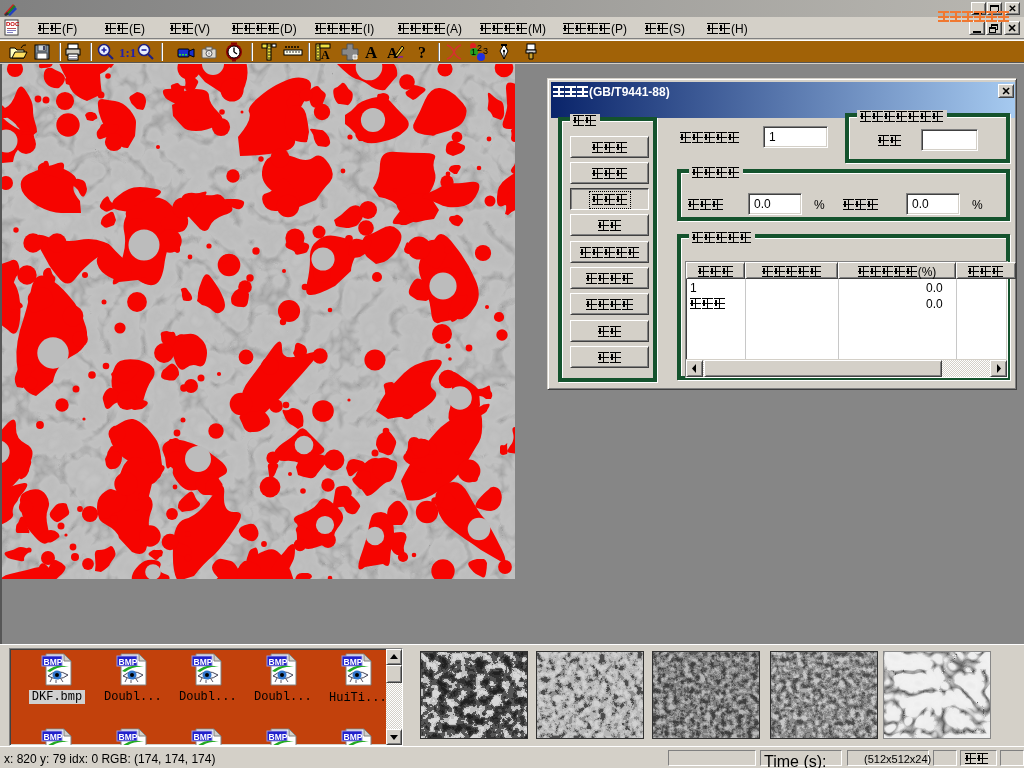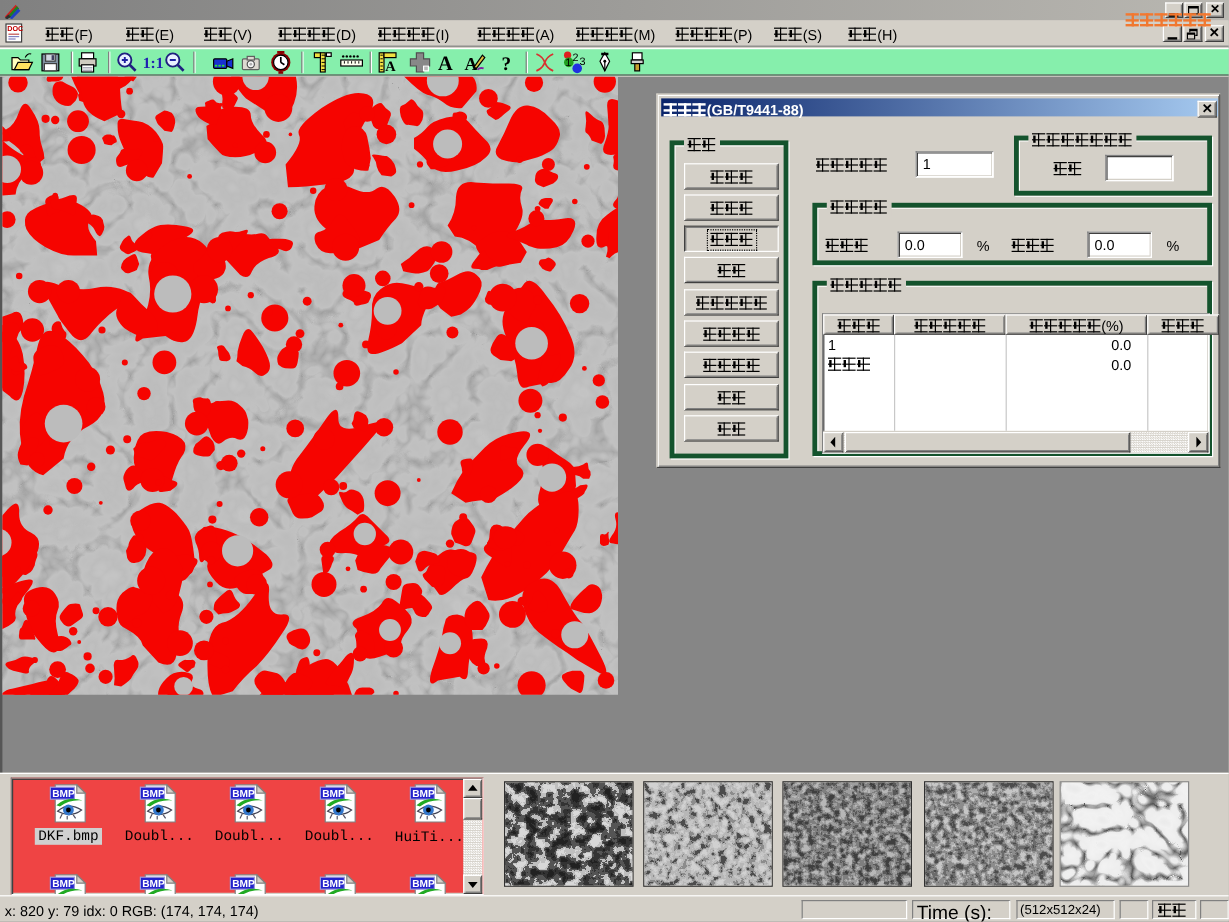--- a/index.html
+++ b/index.html
@@ -68,21 +68,21 @@
  <div class="abs btn" style="left:969px;top:4px;width:16px;height:14px">
       <div class="abs" style="left:3px;top:9px;width:8px;height:2px;background:#000"></div>
     </div>
  <div class="abs btn" style="left:986px;top:4px;width:16px;height:14px">
    <div class="abs" style="left:4px;top:2px;width:7px;height:6px;border:1px solid #000;border-top-width:2px;background:#d4d0c8"></div>
    <div class="abs" style="left:2px;top:5px;width:7px;height:6px;border:1px solid #000;border-top-width:2px;background:#d4d0c8"></div>
     </div>
  <div class="abs btn" style="left:1004px;top:4px;width:16px;height:14px;font:bold 11px 'Liberation Sans';text-align:center;line-height:13px">✕</div>
 </div>
 <div class="abs" style="left:938px;top:10px;z-index:60"><i class="ho"></i><i class="ho"></i><i class="ho"></i><i class="ho"></i><i class="ho"></i><i class="ho"></i></div>
-<div class="abs" style="left:0;top:40px;width:1024px;height:23px;background:#86efac;border-top:1px solid #fff;border-bottom:1px solid #565656">
+<div class="abs" style="left:0;top:40px;width:1024px;height:23px;background:#a16207;border-top:1px solid #fff;border-bottom:1px solid #565656">
     <svg class="abs" style="left:8px;top:1px" width="20" height="20" viewBox="0 0 20 20">
       <path d="M2 16 L2 6 L7 6 L9 8 L16 8 L16 16 Z" fill="#ffffc0" stroke="#000"></path>
 <path d="M4 16 L7 10 L19 10 L16 16 Z" fill="#ffe060" stroke="#000"></path>
 <path d="M13 6 Q15 2 18 3" fill="none" stroke="#000"></path>
     </svg>
 <svg class="abs" style="left:32px;top:1px" width="20" height="20" viewBox="0 0 20 20">
       <rect x="3" y="3" width="14" height="14" fill="#8090a0" stroke="#000"></rect>
 <rect x="6" y="3" width="8" height="6" fill="#d0d8e0" stroke="#404040"></rect>
 <rect x="11" y="4" width="2" height="4" fill="#404060"></rect>
 <rect x="5" y="11" width="10" height="6" fill="#fff" stroke="#404040"></rect>
@@ -592,21 +592,21 @@
         <circle cx="4" cy="77" r="11.5"></circle>
         <circle cx="-4" cy="388" r="11.6"></circle>
         <circle cx="31" cy="524" r="8.8"></circle>
         <circle cx="51" cy="289" r="15.7"></circle>
         <circle cx="458" cy="334" r="11.8"></circle>
       </g>
 </svg></div>
 
 <div class="abs" id="dlg" style="left:547px;top:78px;width:470px;height:312px;background:#d4d0c8;
  border:1px solid;border-color:#d4d0c8 #404040 #404040 #d4d0c8;box-shadow:inset 1px 1px 0 #fff, inset -1px -1px 0 #808080;z-index:50">
- <div class="abs" style="left:3px;top:3px;width:464px;height:15px;background:linear-gradient(90deg,#0a246a,#a6caf0)">
+ <div class="abs" style="left:3px;top:3px;width:464px;height:36px;background:linear-gradient(90deg,#0a246a,#a6caf0)">
    <div class="abs" style="left:2px;top:3px;color:#fff;font-weight:bold"><i class="hw"></i><i class="hw"></i><i class="hw"></i>(GB/T9441-88)</div>
    <div class="abs btn" style="left:447px;top:2px;width:16px;height:14px;font:bold 11px 'Liberation Sans';text-align:center;line-height:13px">✕</div>
  </div>
 <div class="abs grp" style="left:10px;top:38px;width:99px;height:265px">
       <span class="lbl" style="left:8px"><i class="h"></i><i class="h"></i></span>
     </div>
 <div class="abs btn" style="left:22px;top:57px;width:79px;height:22px;text-align:center;padding-top:4px"><i class="h"></i><i class="h"></i><i class="h"></i></div>
 <div class="abs btn" style="left:22px;top:83px;width:79px;height:22px;text-align:center;padding-top:4px"><i class="h"></i><i class="h"></i><i class="h"></i></div>
 <div class="abs btnp" style="left:22px;top:109px;width:79px;height:22px;text-align:center;padding-top:4px"><span style="outline:1px dotted #000;padding:1px 2px"><i class="h"></i><i class="h"></i><i class="h"></i></span></div>
 <div class="abs btn" style="left:22px;top:135px;width:79px;height:22px;text-align:center;padding-top:4px"><i class="h"></i><i class="h"></i></div>
@@ -654,21 +654,21 @@
     <div class="abs btn" style="left:304px;top:1px;width:17px;height:17px"><svg width="15" height="15">
               <path d="M6 3 L10 7.5 L6 12Z" fill="#000"></path>
             </svg></div>
     <div class="abs" style="left:17px;top:1px;width:287px;height:17px;background:repeating-conic-gradient(#fff 0 25%,#d4d0c8 0 50%) 0 0/2px 2px"></div>
     <div class="abs btn" style="left:18px;top:1px;width:238px;height:17px"></div>
   </div>
 </div>
     </div>
 </div>
 <div class="abs" style="left:0;top:644px;width:1024px;height:102px;background:#d4d0c8;border-top:1px solid #fff"></div>
-<div class="abs sunk" style="left:9px;top:648px;width:394px;height:98px;background:#ef4444;overflow:hidden">
+<div class="abs sunk" style="left:9px;top:648px;width:394px;height:98px;background:#c2410c;overflow:hidden">
 <div class="abs" style="left:19px;top:4px;width:56px">
       <div style="margin:0 auto;width:34px"><svg width="34" height="33" viewBox="0 0 34 33">
  <path d="M6 1 L24 1 L31 8 L31 32 L6 32 Z" fill="#fff" stroke="#808080"></path>
  <path d="M24 1 L24 8 L31 8 Z" fill="#d4d0c8" stroke="#808080"></path>
  <rect x="2" y="3" width="20" height="10" fill="#2222cc" stroke="#9999dd"></rect>
  <text x="3.5" y="11.5" font-size="8.5" font-weight="bold" fill="#fff" font-family="Liberation Sans">BMP</text>
  <path d="M7 18 Q16 10 29 14 Q18 13 10 19 Z" fill="#22aa22"></path>
  <path d="M8 23 Q17 15 28 22 Q19 29 8 23Z" fill="#f4f8ff" stroke="#445"></path>
  <circle cx="17" cy="22" r="4.5" fill="#3377cc"></circle>
  <circle cx="17" cy="22" r="2" fill="#000"></circle>
@@ -860,16 +860,16 @@
           <feFuncB type="table" tableValues="0.35 0.93 0.95 0.92 0.95"></feFuncB>
         </feComponentTransfer>
 </filter>
       <rect width="106" height="86" filter="url(#th4)"></rect>
     </svg></div>
 
 <div class="abs" style="left:0;top:746px;width:1024px;height:22px;background:#d4d0c8;border-top:1px solid #fff">
  <div class="abs" style="left:4px;top:5px">x: 820 y: 79 idx: 0 RGB: (174, 174, 174)</div>
  <div class="abs cell" style="left:668px;top:3px;width:88px;height:16px"></div>
  <div class="abs cell" style="left:760px;top:3px;width:82px;height:16px;padding:2px 3px;font-size:16px">Time (s): 0.113</div>
- <div class="abs cell" style="left:847px;top:3px;width:82px;height:16px;padding:2px 2px;font-size:11px">(512x512x24)</div>
+ <div class="abs cell" style="left:847px;top:3px;width:82px;height:16px;padding:2px 16px;font-size:11px">(512x512x24)</div>
  <div class="abs cell" style="left:933px;top:3px;width:24px;height:16px"></div>
  <div class="abs cell" style="left:960px;top:3px;width:37px;height:16px;padding:1px 4px"><i class="h"></i><i class="h"></i></div>
  <div class="abs cell" style="left:1000px;top:3px;width:24px;height:16px"></div>
 </div>
 </body></html>

